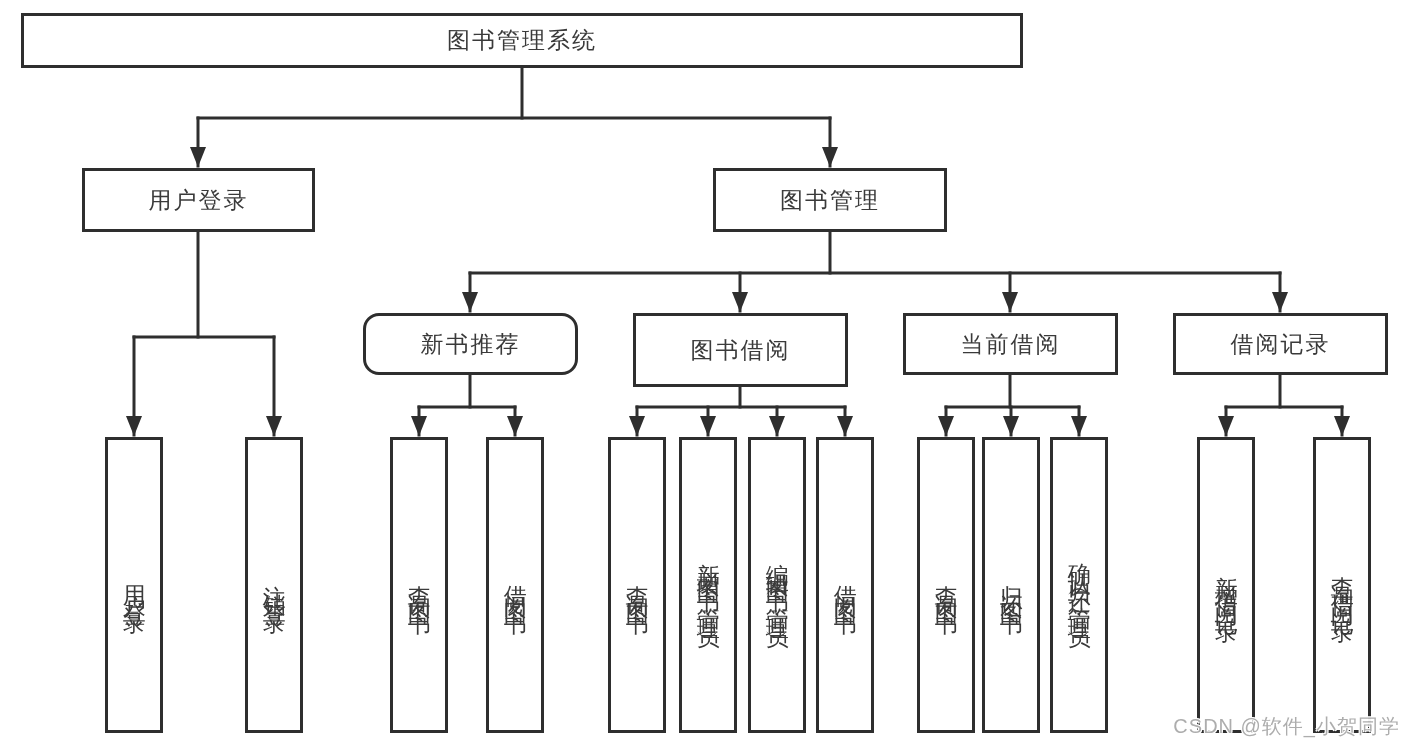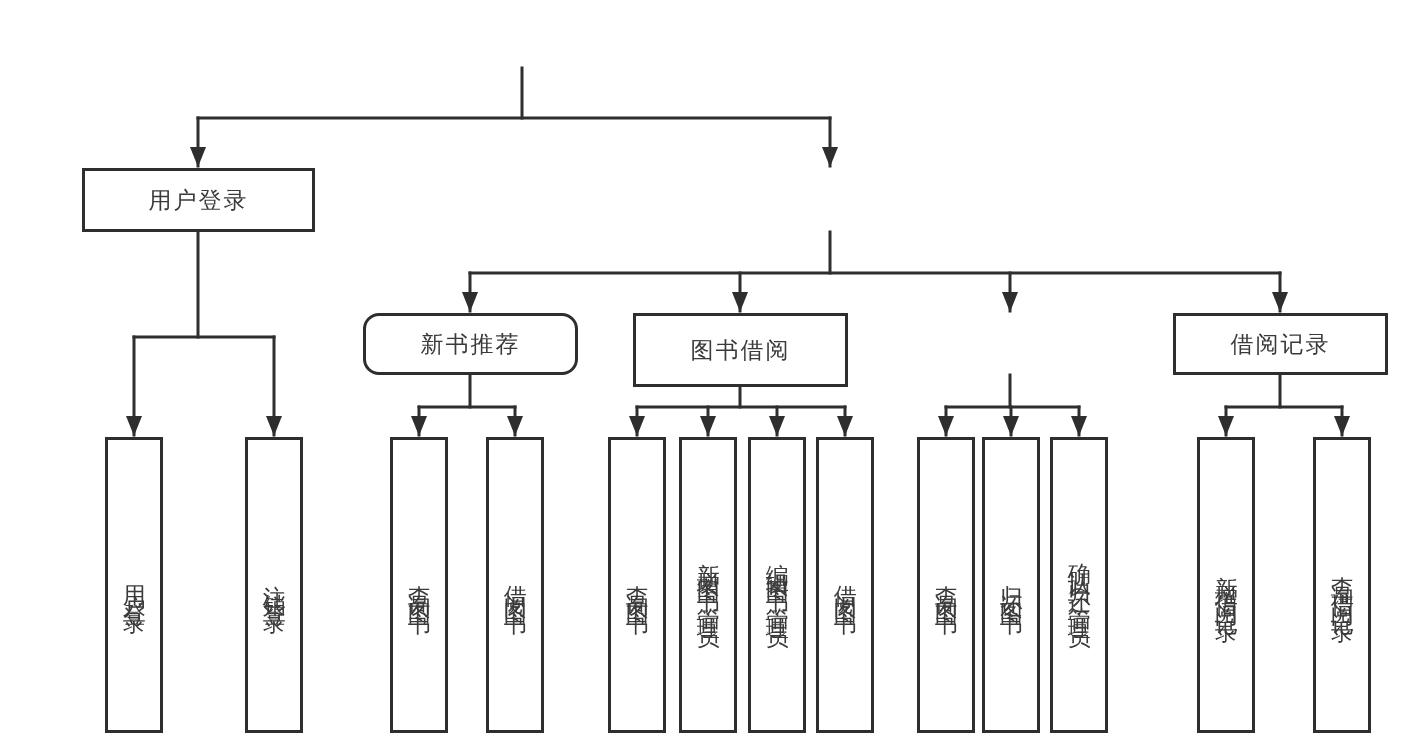--- a/index.html
+++ b/index.html
@@ -92,30 +92,39 @@
     <line x1="946" y1="407" x2="946" y2="435" marker-end="url(#arrow)"></line>
     <line x1="1011" y1="407" x2="1011" y2="435" marker-end="url(#arrow)"></line>
     <line x1="1079" y1="407" x2="1079" y2="435" marker-end="url(#arrow)"></line>
 
     <line x1="1280" y1="375" x2="1280" y2="407"></line>
     <line x1="1226" y1="407" x2="1342" y2="407"></line>
     <line x1="1226" y1="407" x2="1226" y2="435" marker-end="url(#arrow)"></line>
     <line x1="1342" y1="407" x2="1342" y2="435" marker-end="url(#arrow)"></line>
   </svg>
 
+  <div class="box" style="left:21px; top:13px; width:1002px; height:55px;">
+    <span class="h-label">图书管理系统</span>
+  </div>
 
   <div class="box" style="left:82px; top:168px; width:233px; height:64px;">
     <span class="h-label">用户登录</span>
+  </div>
+  <div class="box" style="left:713px; top:168px; width:234px; height:64px;">
+    <span class="h-label">图书管理</span>
   </div>
 
   <div class="box" style="left:363px; top:313px; width:215px; height:62px;border-radius:16px;">
     <span class="h-label">新书推荐</span>
   </div>
   <div class="box" style="left:633px; top:313px; width:215px; height:74px;">
     <span class="h-label">图书借阅</span>
+  </div>
+  <div class="box" style="left:903px; top:313px; width:215px; height:62px;">
+    <span class="h-label">当前借阅</span>
   </div>
   <div class="box" style="left:1173px; top:313px; width:215px; height:62px;">
     <span class="h-label">借阅记录</span>
   </div>
 
   <div class="box" style="left:105px; top:437px; width:58px; height:296px;">
     <span class="v-label">用户登录</span>
   </div>
   <div class="box" style="left:245px; top:437px; width:58px; height:296px;">
     <span class="v-label">注销登录</span>
@@ -151,14 +160,15 @@
     <span class="v-label">确认归还（管理员）</span>
   </div>
 
   <div class="box" style="left:1197px; top:437px; width:58px; height:296px;">
     <span class="v-label">新增借阅记录</span>
   </div>
   <div class="box" style="left:1313px; top:437px; width:58px; height:296px;">
     <span class="v-label">查询借阅记录</span>
   </div>
 
+  <div class="watermark">CSDN @软件_小贺同学</div>
 
 </div>
 
 </body></html>

